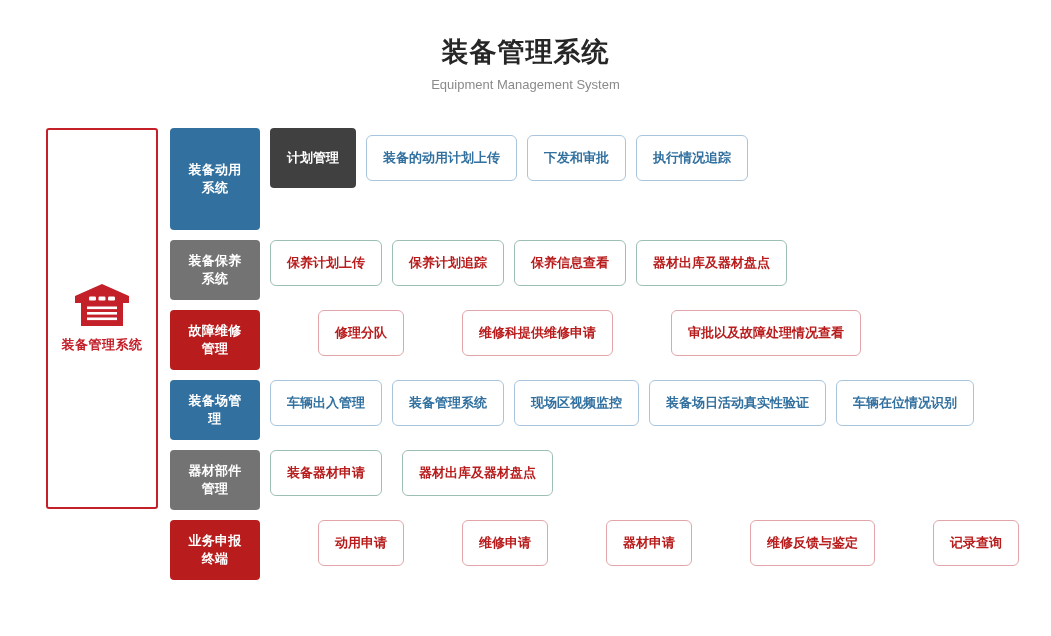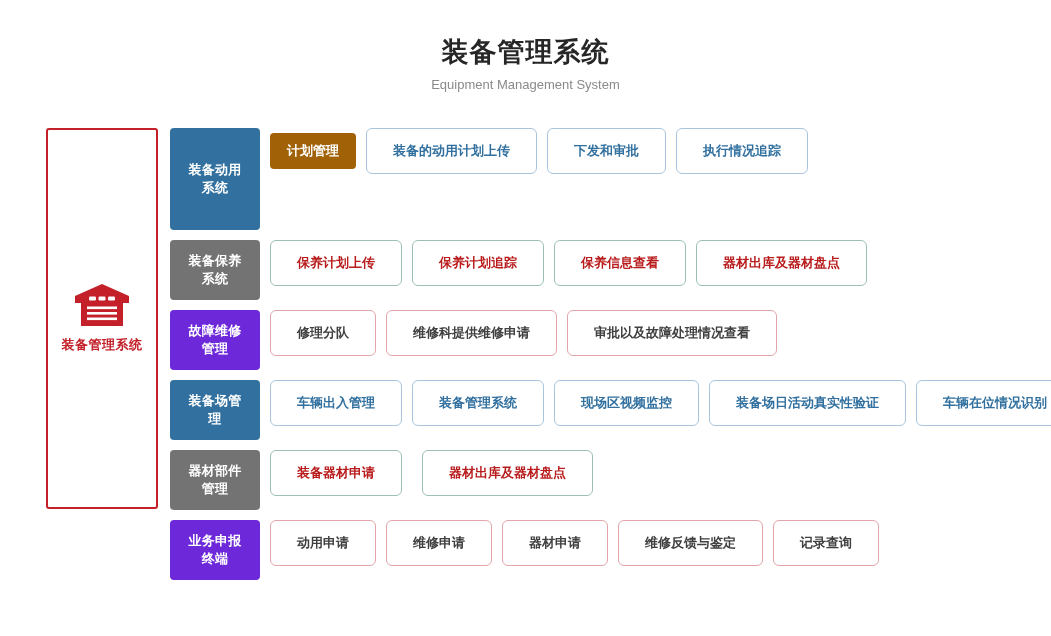--- a/index.html
+++ b/index.html
@@ -91,30 +91,30 @@
     display: flex;
     align-items: center;
     justify-content: center;
     text-align: center;
     letter-spacing: 0.3px;
     box-sizing: border-box;
     padding: 12px;
   }
   .module.blue  { background: #31709f; }
   .module.green { background: #737373; }
-  .module.red   { background: #6d28d9; }
+  .module.red   { background: #b91c1c; }
 
   
   .subblock {
     width: 86px;
     min-width: 86px;
-    height: 36px;
+    height: 60px;
     border-radius: 4px;
     color: #ffffff;
-    background: #a16207;
+    background: #404040;
     font-size: 13px;
     font-weight: bold;
     display: flex;
     align-items: center;
     justify-content: center;
     text-align: center;
     box-sizing: border-box;
   }
 
   
@@ -122,26 +122,26 @@
     height: 46px;
     border-radius: 6px;
     background: #ffffff;
     box-sizing: border-box;
     display: flex;
     align-items: center;
     justify-content: center;
     text-align: center;
     font-size: 13px;
     font-weight: bold;
-    padding: 0 26px;
+    padding: 0 16px;
     white-space: nowrap;
   }
   .card.blue  { border: 1px solid #a9c5dd; color: #31709f; }
   .card.green { border: 1px solid #9dc0b5; color: #b91c1c; }
-  .card.red   { border: 1px solid #e2a6aa; color: #404040; }
+  .card.red   { border: 1px solid #e2a6aa; color: #b91c1c; margin-left: 48px; }
 
   .gap { width: 10px; min-width: 10px; }
 
   
   .row1 { display: flex; align-items: flex-start; margin-bottom: 10px; }
   .row1 .module { height: 102px; }
   .row1-lines { display: flex; flex-direction: column; }
   .row1-line { display: flex; align-items: center; }
   .row1-line:first-child { margin-bottom: 10px; }
 </style>

